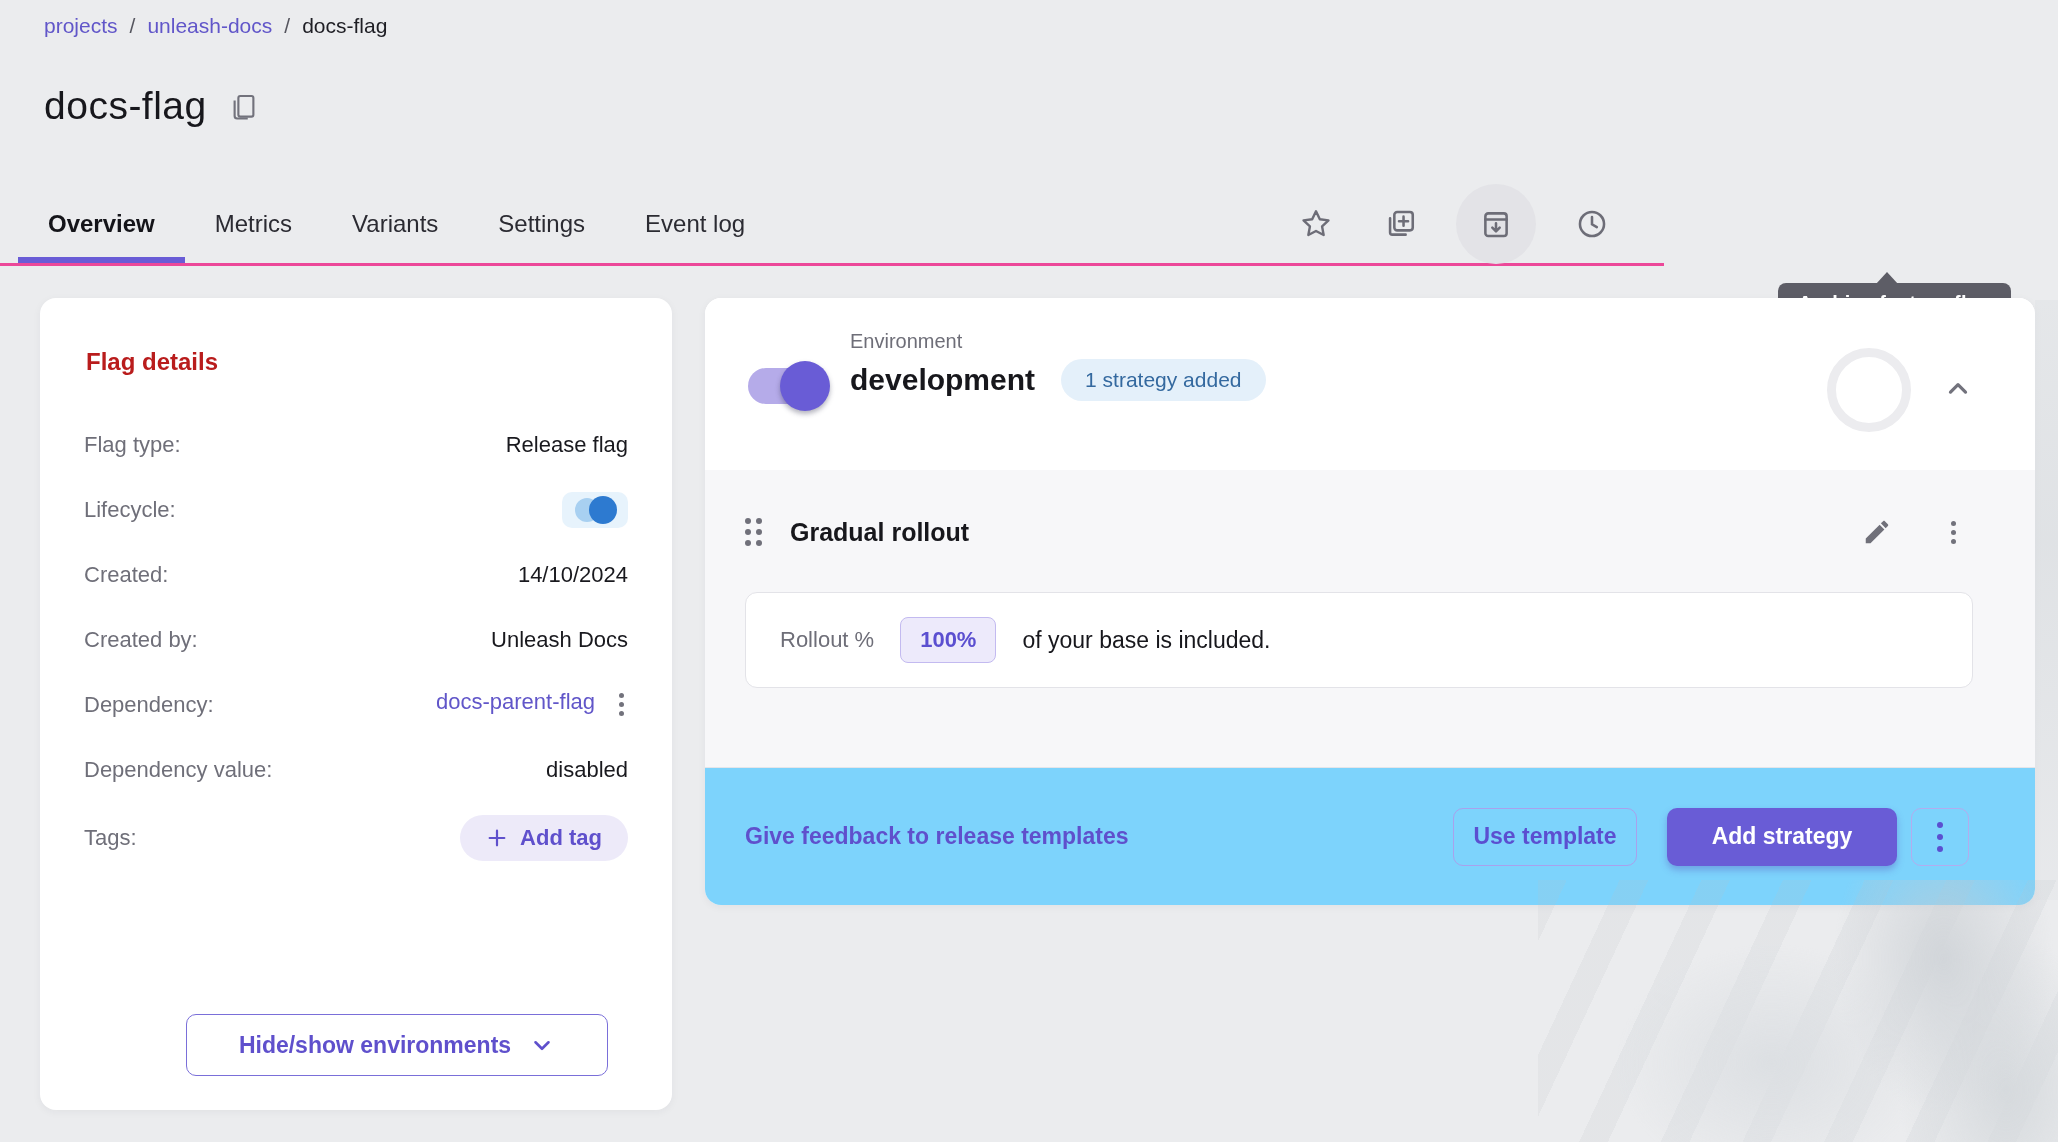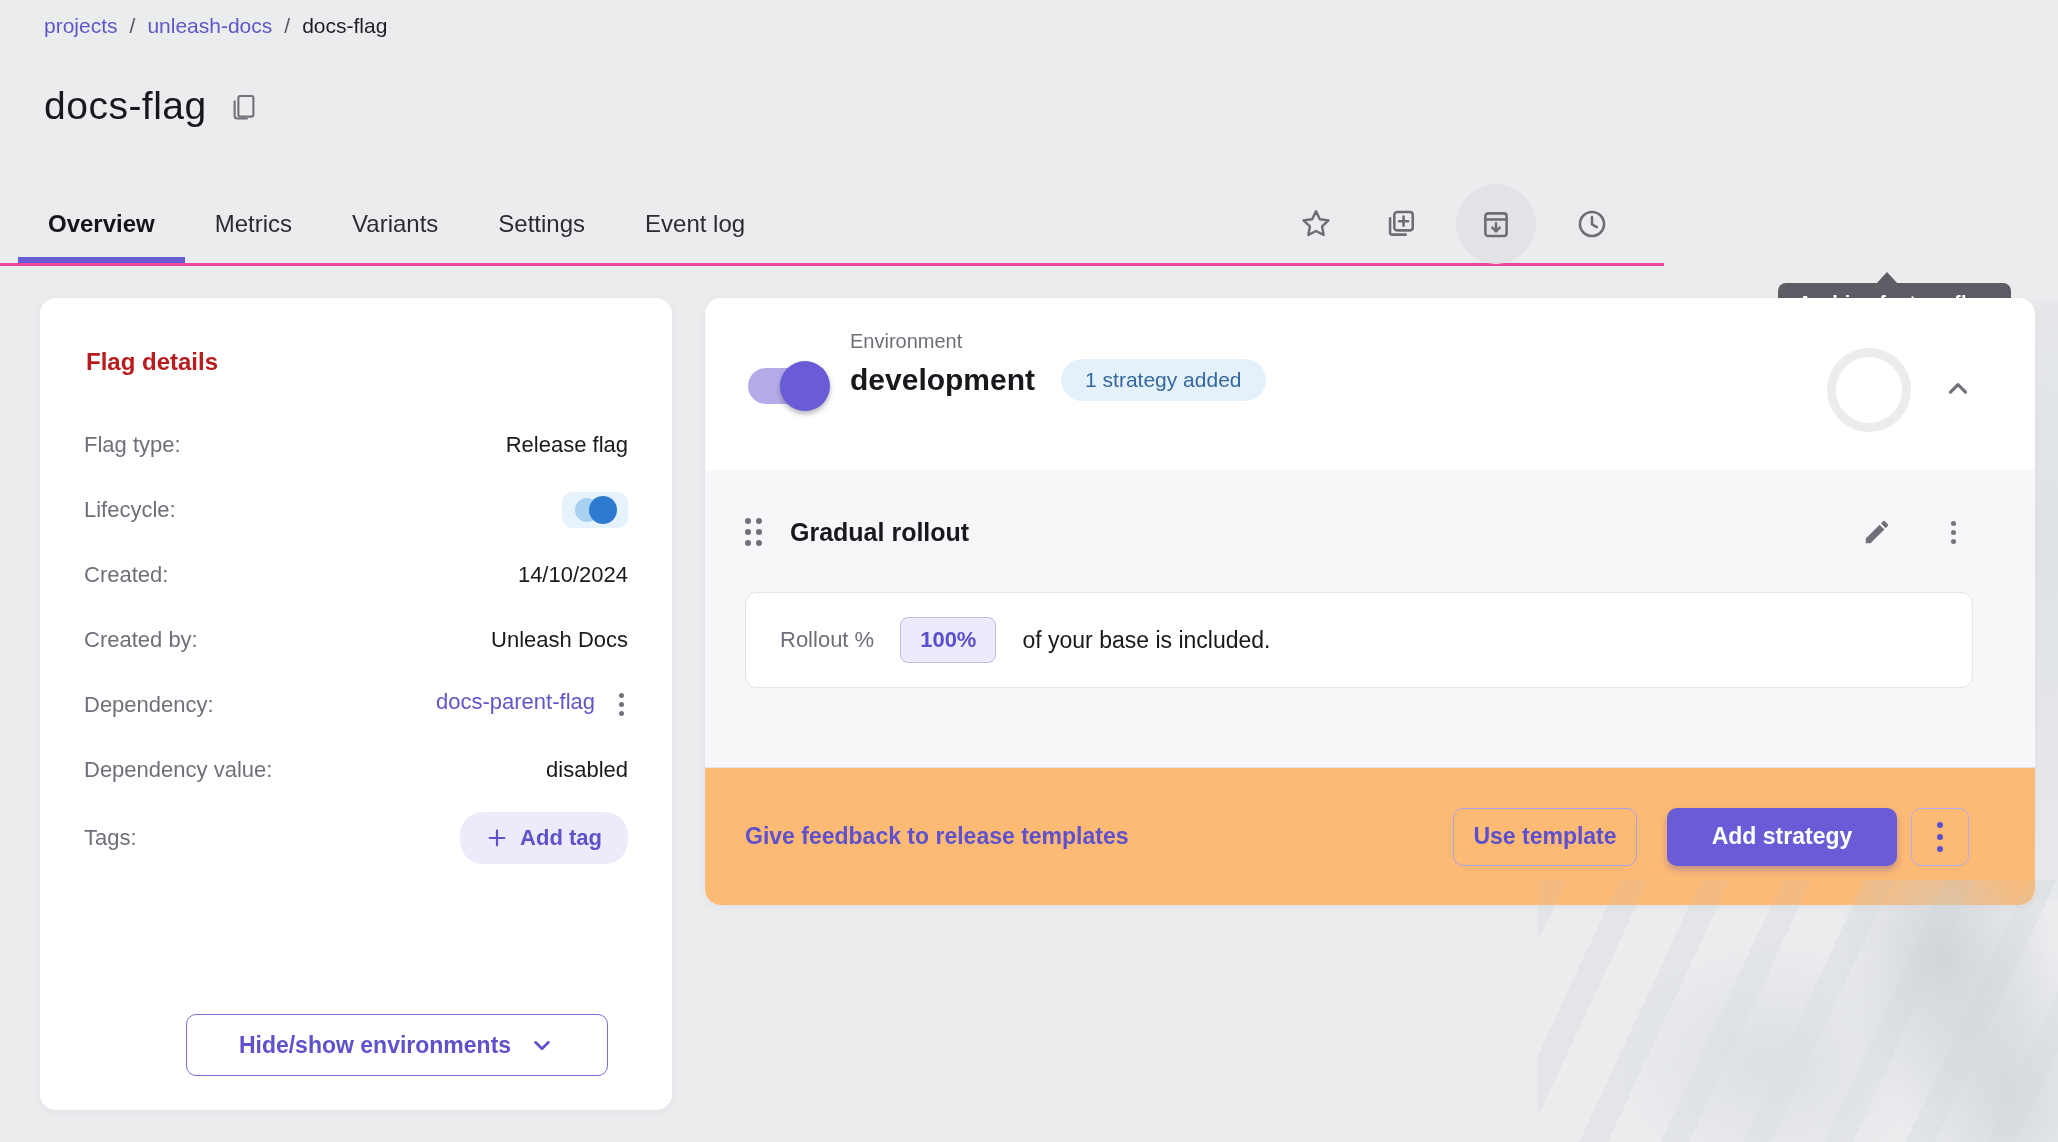--- a/index.html
+++ b/index.html
@@ -51,21 +51,21 @@
   .avatars{display:flex;}
   .avatar{width:44px;height:44px;border-radius:50%;border:2px solid #fff;margin-left:-14px;background-size:cover;}
   .avatar:first-child{margin-left:0;}
   .av1{background:repeating-linear-gradient(90deg,#9a4fd0 0 7px,#585526 7px 14px),#585526;}
   .av2{background:repeating-linear-gradient(0deg,#b7e55a 0 7px,#6b7030 7px 14px),#6b7030;}
   .av3{background:linear-gradient(135deg,#d8d8d8 0 35%,#8f8f93 35% 55%,#4c4c50 55% 75%,#9a9a9e 75%);}
   .av4{background:repeating-linear-gradient(45deg,#4d8fd0 0 8px,#57b94e 8px 16px),#57b94e;}
   .dep-wrap{display:flex;gap:20px;}
   .kebab{display:flex;flex-direction:column;gap:4px;cursor:pointer;padding:4px;}
   .kebab i{width:5px;height:5px;border-radius:50%;background:#72727c;display:block;}
-  .add-tag{height:52px;padding:0 26px;border-radius:23px;background:#edeaf9;display:flex;align-items:center;gap:12px;
+  .add-tag{height:46px;padding:0 26px;border-radius:23px;background:#edeaf9;display:flex;align-items:center;gap:12px;
     color:#5f50cc;font-size:22px;font-weight:bold;cursor:pointer;}
   .hideshow-btn{position:absolute;left:146px;bottom:34px;width:420px;height:60px;border:1.5px solid #7a6fd9;border-radius:10px;
     display:flex;align-items:center;justify-content:center;gap:18px;color:#5f50cc;font-size:23px;font-weight:bold;cursor:pointer;background:#fff;}
 
   
   .env-header{position:relative;height:172px;background:#fff;}
   .toggle{position:absolute;left:43px;top:70px;width:74px;height:36px;border-radius:18px;background:#b5abe9;cursor:pointer;}
   .toggle-thumb{position:absolute;right:-8px;top:-7px;width:50px;height:50px;border-radius:50%;background:#695cd6;box-shadow:0 3px 5px rgba(40,40,70,.35);}
   .env-text{position:absolute;left:145px;top:32px;}
   .env-label{font-size:20px;color:#6e6e78;}
@@ -81,21 +81,21 @@
   .drag-handle i{width:6px;height:6px;border-radius:50%;background:#70707a;display:block;}
   .strategy-title{margin-left:28px;font-size:25px;font-weight:bold;color:#17171c;}
   .strategy-head .spacer{flex:1;}
   .sicon{width:44px;height:44px;display:flex;align-items:center;justify-content:center;cursor:pointer;}
   .rollout-box{position:absolute;left:40px;top:122px;width:1228px;height:96px;background:#fff;border:1px solid #e3e3e8;border-radius:12px;
     display:flex;align-items:center;padding:0 34px;box-sizing:border-box;gap:26px;}
   .rollout-label{font-size:22px;color:#6e6e78;}
   .rollout-chip{padding:9px 19px;background:#edeafb;border:1px solid #c3baf0;border-radius:8px;color:#5b4fd0;font-size:22px;font-weight:bold;}
   .rollout-suffix{font-size:23px;color:#17171c;}
 
-  .env-footer{position:absolute;left:0;top:469px;width:1330px;height:138px;background:#fdba74;border-top:1px solid #e5e5e9;
+  .env-footer{position:absolute;left:0;top:469px;width:1330px;height:138px;background:#7dd3fc;border-top:1px solid #e5e5e9;
     display:flex;align-items:center;padding:0 66px 0 40px;box-sizing:border-box;}
   .feedback-link{font-size:23px;font-weight:bold;color:#5f50cc;cursor:pointer;}
   .env-footer .spacer{flex:1;}
   .btn{height:58px;border-radius:10px;font-size:23px;font-weight:bold;display:flex;align-items:center;justify-content:center;cursor:pointer;box-sizing:border-box;}
   .btn-outline{width:184px;border:1px solid #a9a1ec;color:#5b4fd0;background:transparent;margin-right:30px;}
   .btn-primary{width:230px;background:#695cd6;color:#fff;box-shadow:0 4px 7px rgba(80,70,180,.35);margin-right:14px;}
   .btn-kebab{width:58px;border:1px solid #b3acee;background:transparent;}
   .btn-kebab i{width:6px;height:6px;border-radius:50%;background:#5b4fd0;display:block;margin:3px 0;}
 
   

